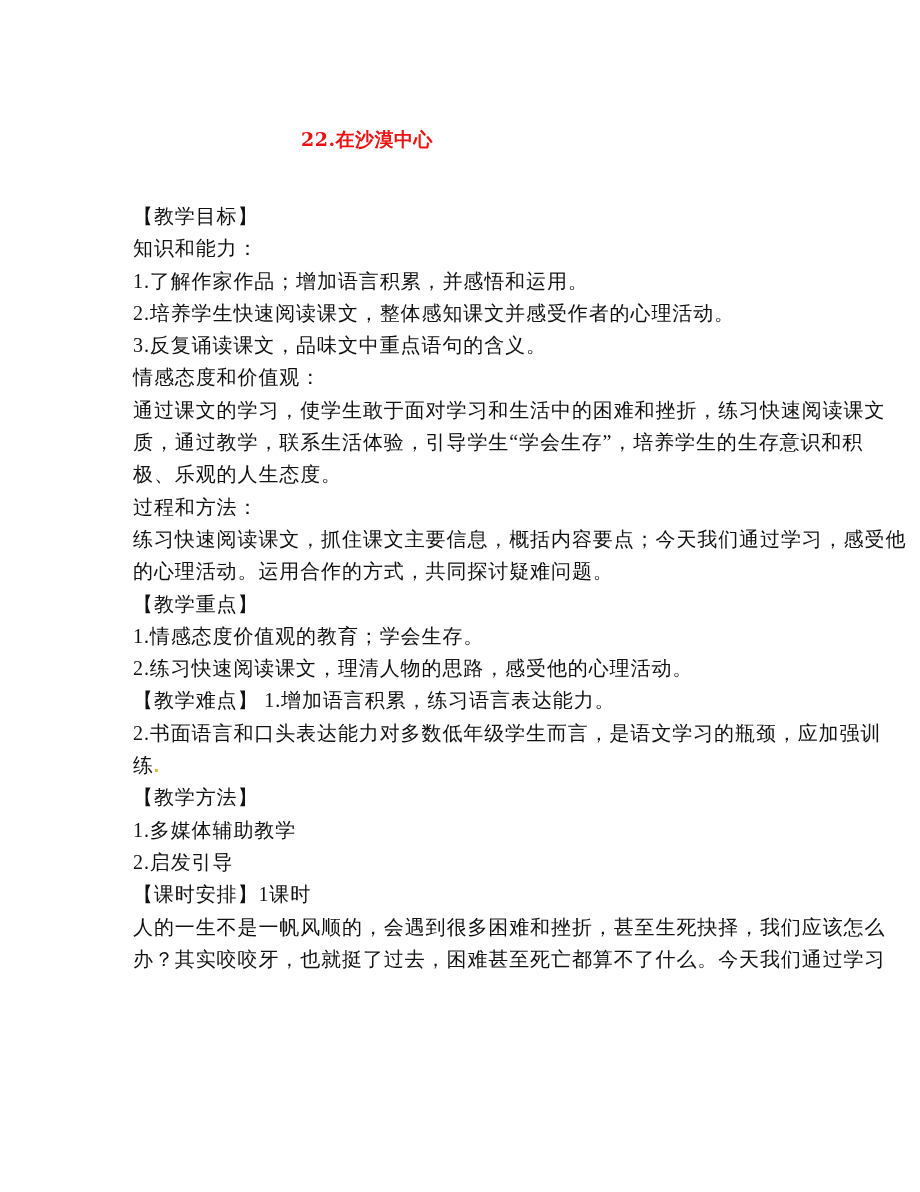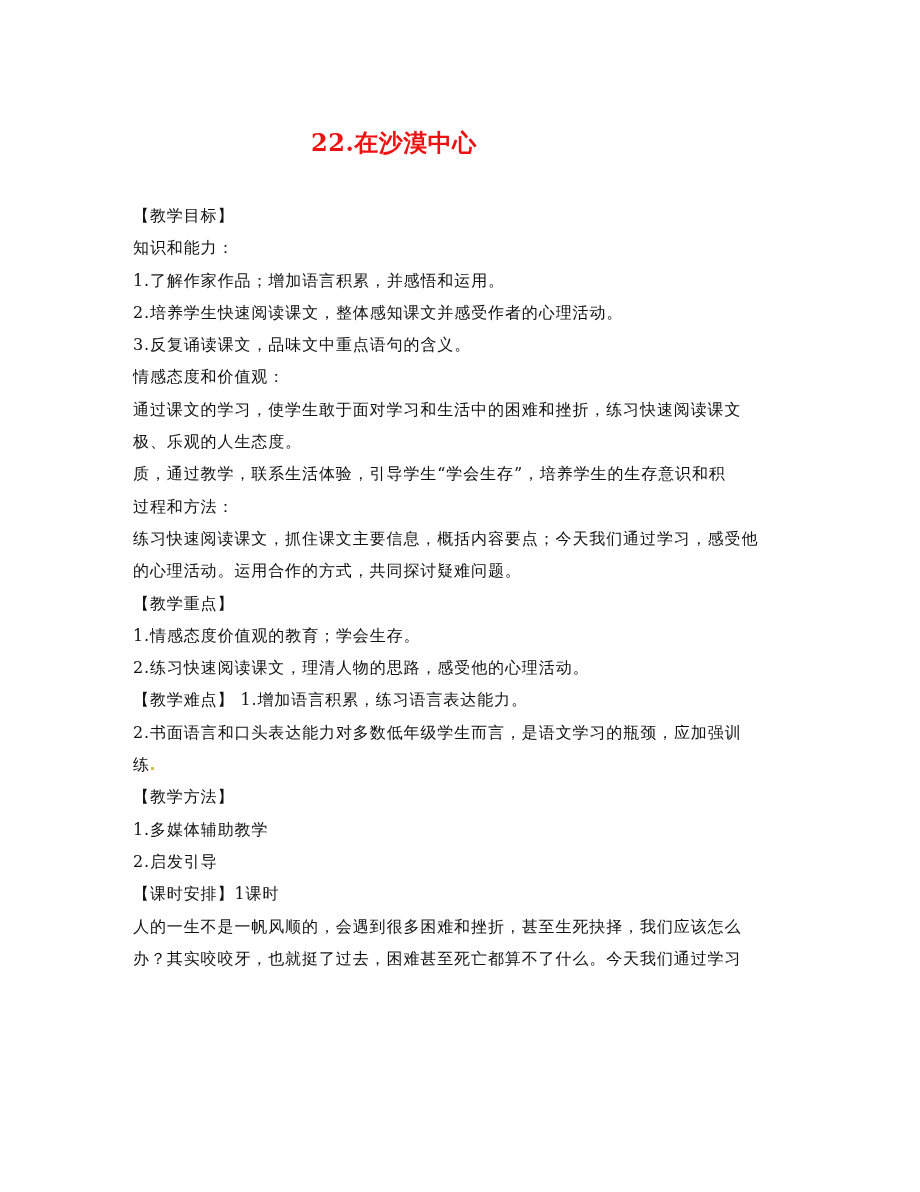--- a/index.html
+++ b/index.html
@@ -1,40 +1,40 @@
 <!DOCTYPE html>
 <html><head>
   <meta charset="utf-8">
   <style>
     html, body { margin: 0; padding: 0; background: #ffffff; }
     body { width: 920px; height: 1192px; position: relative; overflow: hidden;
            font-family: "DejaVu Serif", "Liberation Serif", serif; color: #111; }
     .title { position: absolute; left: 0; width: 734px; top: 127px; text-align: center;
-             font-size: 24px; font-weight: bold; color: #ee1111; letter-spacing: 0.5px; padding-left: 27px; }
+             font-size: 19px; font-weight: bold; color: #ee1111; letter-spacing: 0.5px; }
     .body-text { position: absolute; left: 133px; top: 200px; width: 660px; }
-    .line { font-size: 16px; line-height: 32.3px; height: 32.3px; white-space: nowrap;
-            letter-spacing: 0.9px; }
+    .line { font-size: 20px; line-height: 32.3px; height: 32.3px; white-space: nowrap;
+            letter-spacing: 0.9px; font-family: Liberation Serif, serif; }
     .mark { display: inline-block; width: 3px; height: 3px; background: #d4c04a;
             vertical-align: baseline; margin: 0 1px; }
   </style>
 </head>
 <body>
 
 <div class="title">22.在沙漠中心</div>
 
 <div class="body-text">
   <div class="line">【教学目标】</div>
   <div class="line">知识和能力：</div>
   <div class="line">1.了解作家作品；增加语言积累，并感悟和运用。</div>
   <div class="line">2.培养学生快速阅读课文，整体感知课文并感受作者的心理活动。</div>
   <div class="line">3.反复诵读课文，品味文中重点语句的含义。</div>
   <div class="line">情感态度和价值观：</div>
   <div class="line">通过课文的学习，使学生敢于面对学习和生活中的困难和挫折，练习快速阅读课文</div>
+  <div class="line">质，通过教学，联系生活体验，引导学生“学会生存”，培养学生的生存意识和积</div>
   <div class="line">极、乐观的人生态度。</div>
-  <div class="line">质，通过教学，联系生活体验，引导学生“学会生存”，培养学生的生存意识和积</div>
   <div class="line">过程和方法：</div>
   <div class="line">练习快速阅读课文，抓住课文主要信息，概括内容要点；今天我们通过学习，感受他</div>
   <div class="line">的心理活动。运用合作的方式，共同探讨疑难问题。</div>
   <div class="line">【教学重点】</div>
   <div class="line">1.情感态度价值观的教育；学会生存。</div>
   <div class="line">2.练习快速阅读课文，理清人物的思路，感受他的心理活动。</div>
   <div class="line">【教学难点】 1.增加语言积累，练习语言表达能力。</div>
   <div class="line">2.书面语言和口头表达能力对多数低年级学生而言，是语文学习的瓶颈，应加强训</div>
   <div class="line"><span>练</span><span class="mark"></span></div>
   <div class="line">【教学方法】</div>

